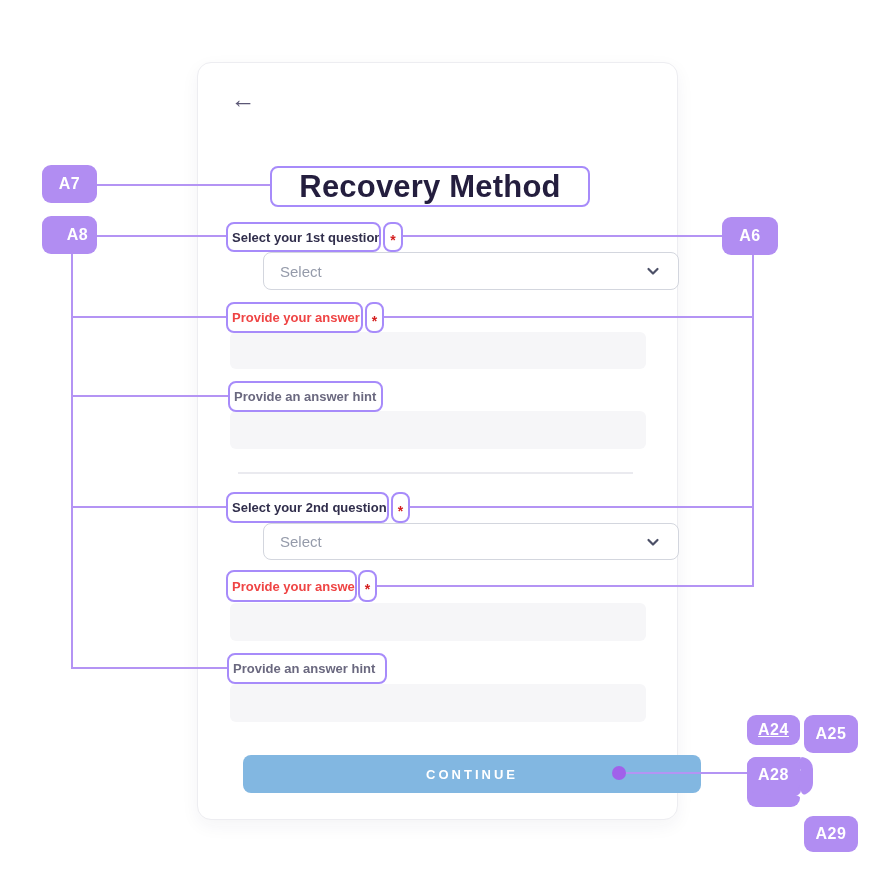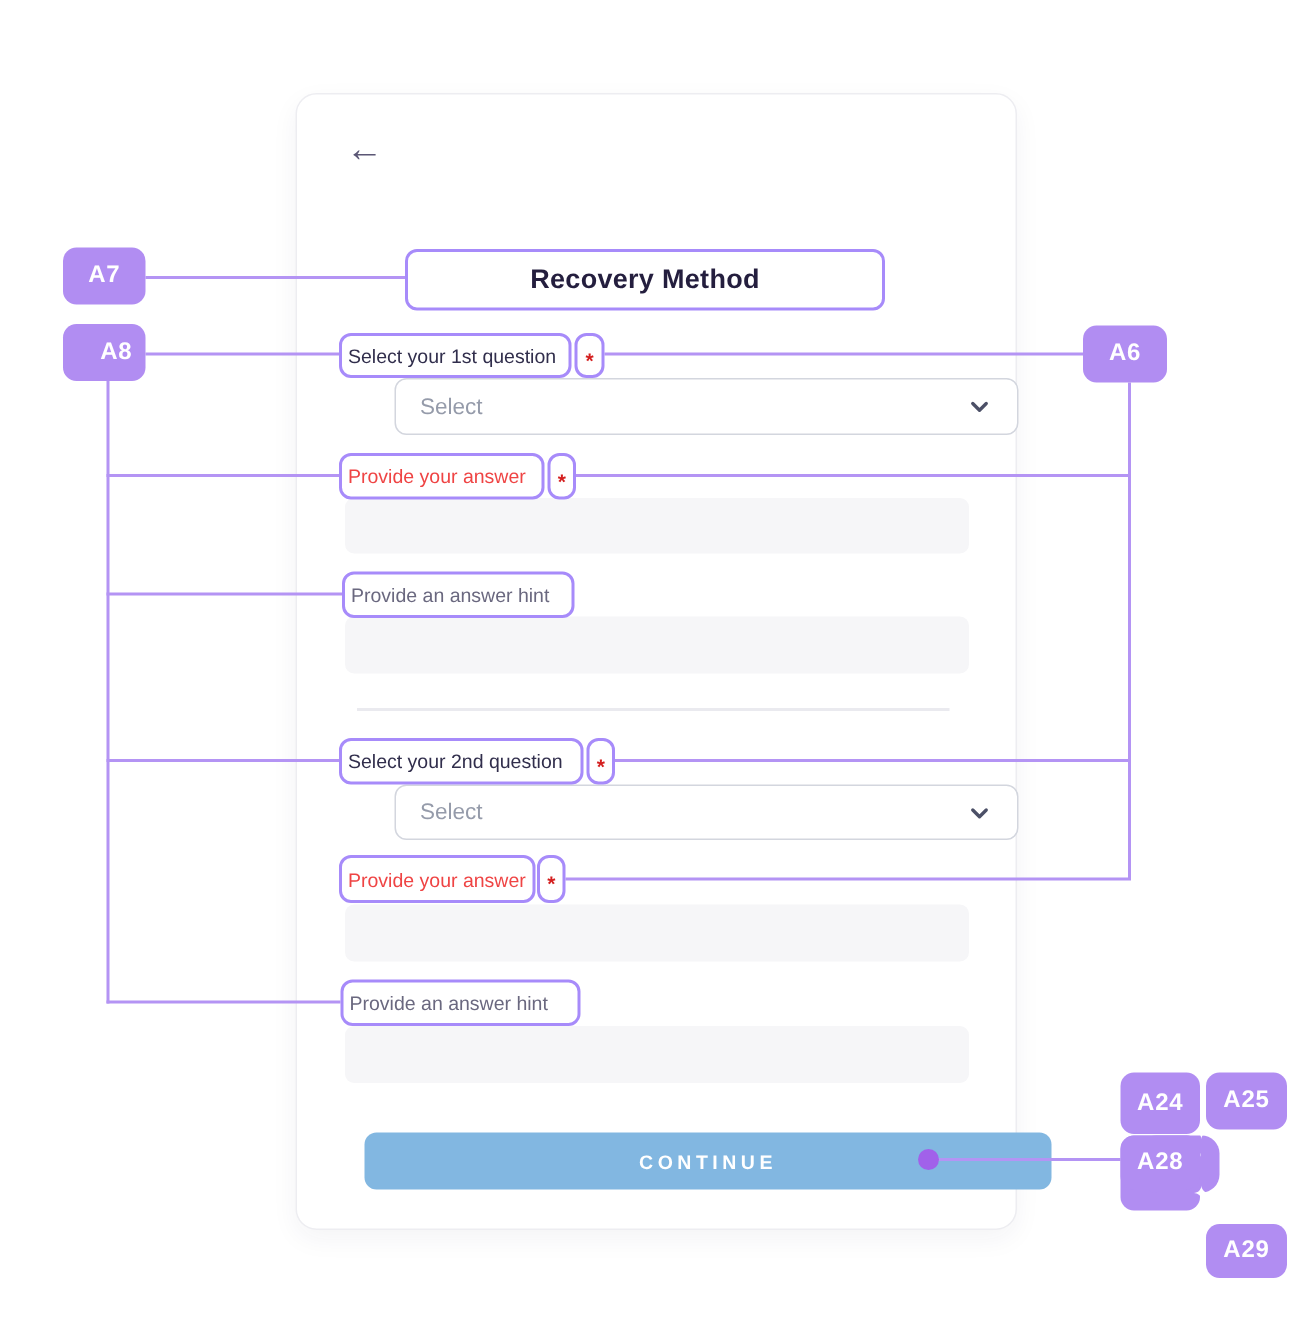--- a/index.html
+++ b/index.html
@@ -27,28 +27,28 @@
   .dropdown .ph{font-size:15px;color:#959baa;}
   .field{background:#f6f6f8;border-radius:6px;}
   .divider{background:#eaeaef;}
   .btn-continue{background:var(--blue);border:none;border-radius:8px;color:#fff;
                 font-size:13px;font-weight:700;letter-spacing:3px;cursor:pointer;
                 font-family:"Liberation Sans","DejaVu Sans",sans-serif;}
 
   
   .ann-box{border:2px solid var(--ann-purple);border-radius:8px;background:transparent;}
   .ann-label{display:flex;align-items:center;padding:0 4px;white-space:nowrap;overflow:hidden;
-             font-size:13px;font-weight:400;}
+             font-size:13px;font-weight:700;}
   .lbl-dark{color:#312e4c;}
   .lbl-mid{color:#ef4444;}
   .lbl-gray{color:#6a687f;}
   .ast{display:flex;align-items:center;justify-content:center;
        color:var(--red);font-size:14px;font-weight:700;padding-top:6px;}
   .title-box{display:flex;align-items:center;justify-content:center;}
-  .title-text{font-size:18px;font-weight:800;color:#241e3e;letter-spacing:.2px;}
+  .title-text{font-size:31px;font-weight:800;color:#241e3e;letter-spacing:.2px;}
   .badge{background:var(--badge-purple);border-radius:9px;color:#fff;font-size:16px;font-weight:700;
          display:flex;align-items:center;justify-content:center;letter-spacing:.5px;}
   .line{background:var(--line-purple);}
   .dot{background:var(--dot-purple);border-radius:50%;}
   .sparkle{color:#fff;font-size:13px;line-height:14px;text-align:center;z-index:5;}
 </style>
 </head>
 <body>
 
 <div class="stage">
@@ -137,21 +137,21 @@
   </div>
 
   <div class="abs ann-box ann-label lbl-gray" style="left:227px;top:653px;width:160px;height:31px;">
     <span>Provide an answer hint</span>
   </div>
 
   <div class="abs badge" style="left:42px;top:165px;width:55px;height:38px;">A7</div>
   <div class="abs badge" style="left:42px;top:216px;width:55px;height:38px;padding-left:16px;">A8</div>
   <div class="abs badge" style="left:722px;top:217px;width:56px;height:38px;">A6</div>
 
-  <div class="abs badge" style="left:747px;top:715px;width:53px;height:41px;">A24</div>
+  <div class="abs badge" style="left:747px;top:715px;width:53px;height:30px;text-decoration:underline;">A24</div>
   <div class="abs badge" style="left:804px;top:715px;width:54px;height:38px;text-align:right;">A25</div>
   <div class="abs badge" style="left:747px;top:757px;width:53px;height:50px;">A26</div>
   <div class="abs badge" style="left:759px;top:757px;width:54px;height:38px;border-radius:12px;">A27</div>
   <div class="abs badge" style="left:747px;top:757px;width:53px;height:36px;">A28</div>
   <div class="abs badge" style="left:804px;top:816px;width:54px;height:36px;">A29</div>
 
   <span class="abs sparkle" style="left:794px;top:748px;width:14px;height:14px;">✦</span>
   <span class="abs sparkle" style="left:794px;top:789px;width:14px;height:14px;">✦</span>
 
 </div>

